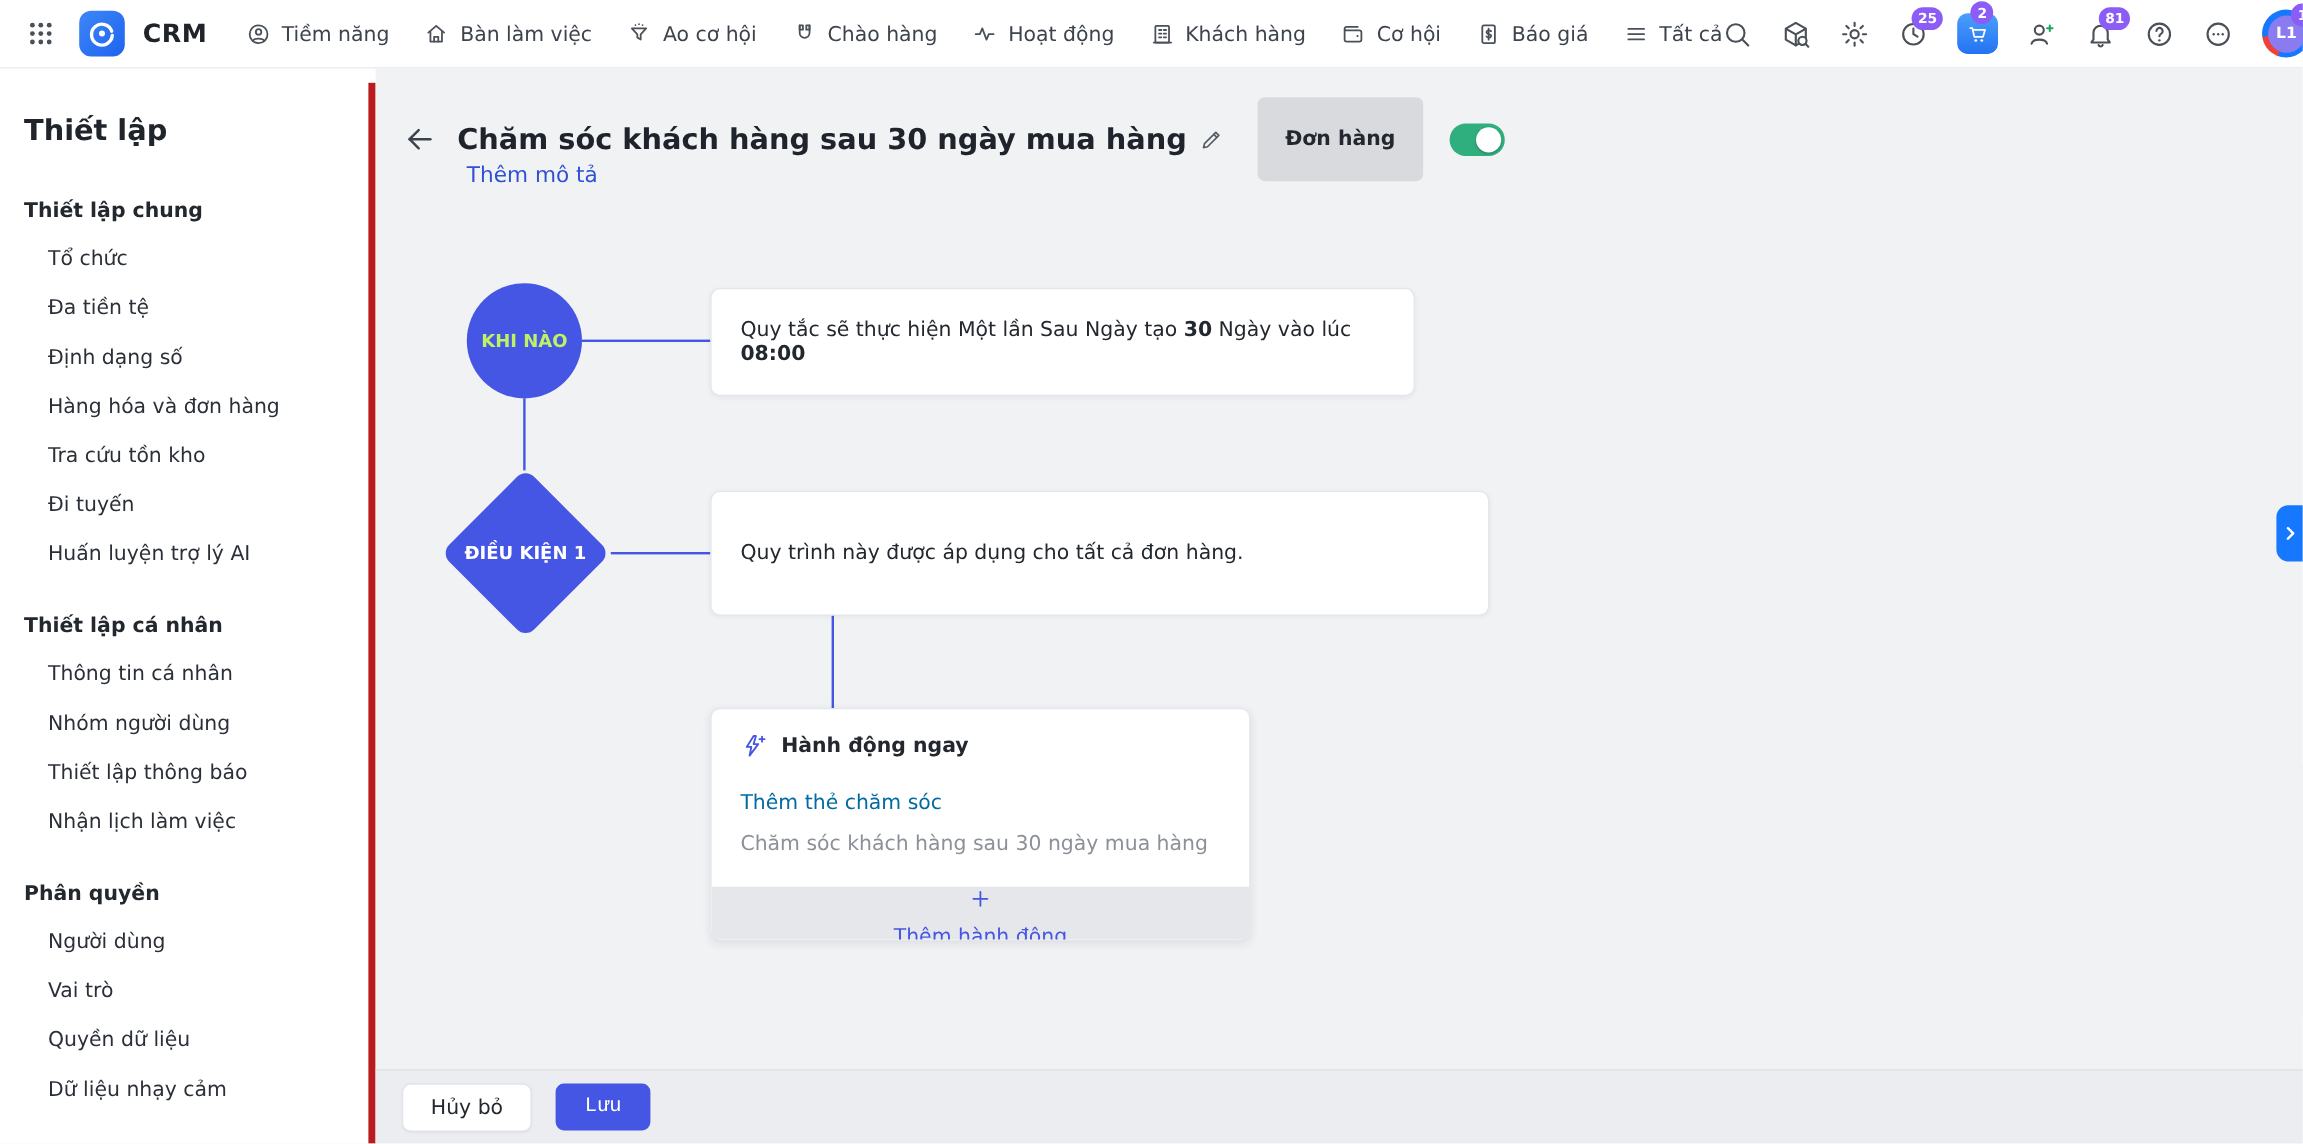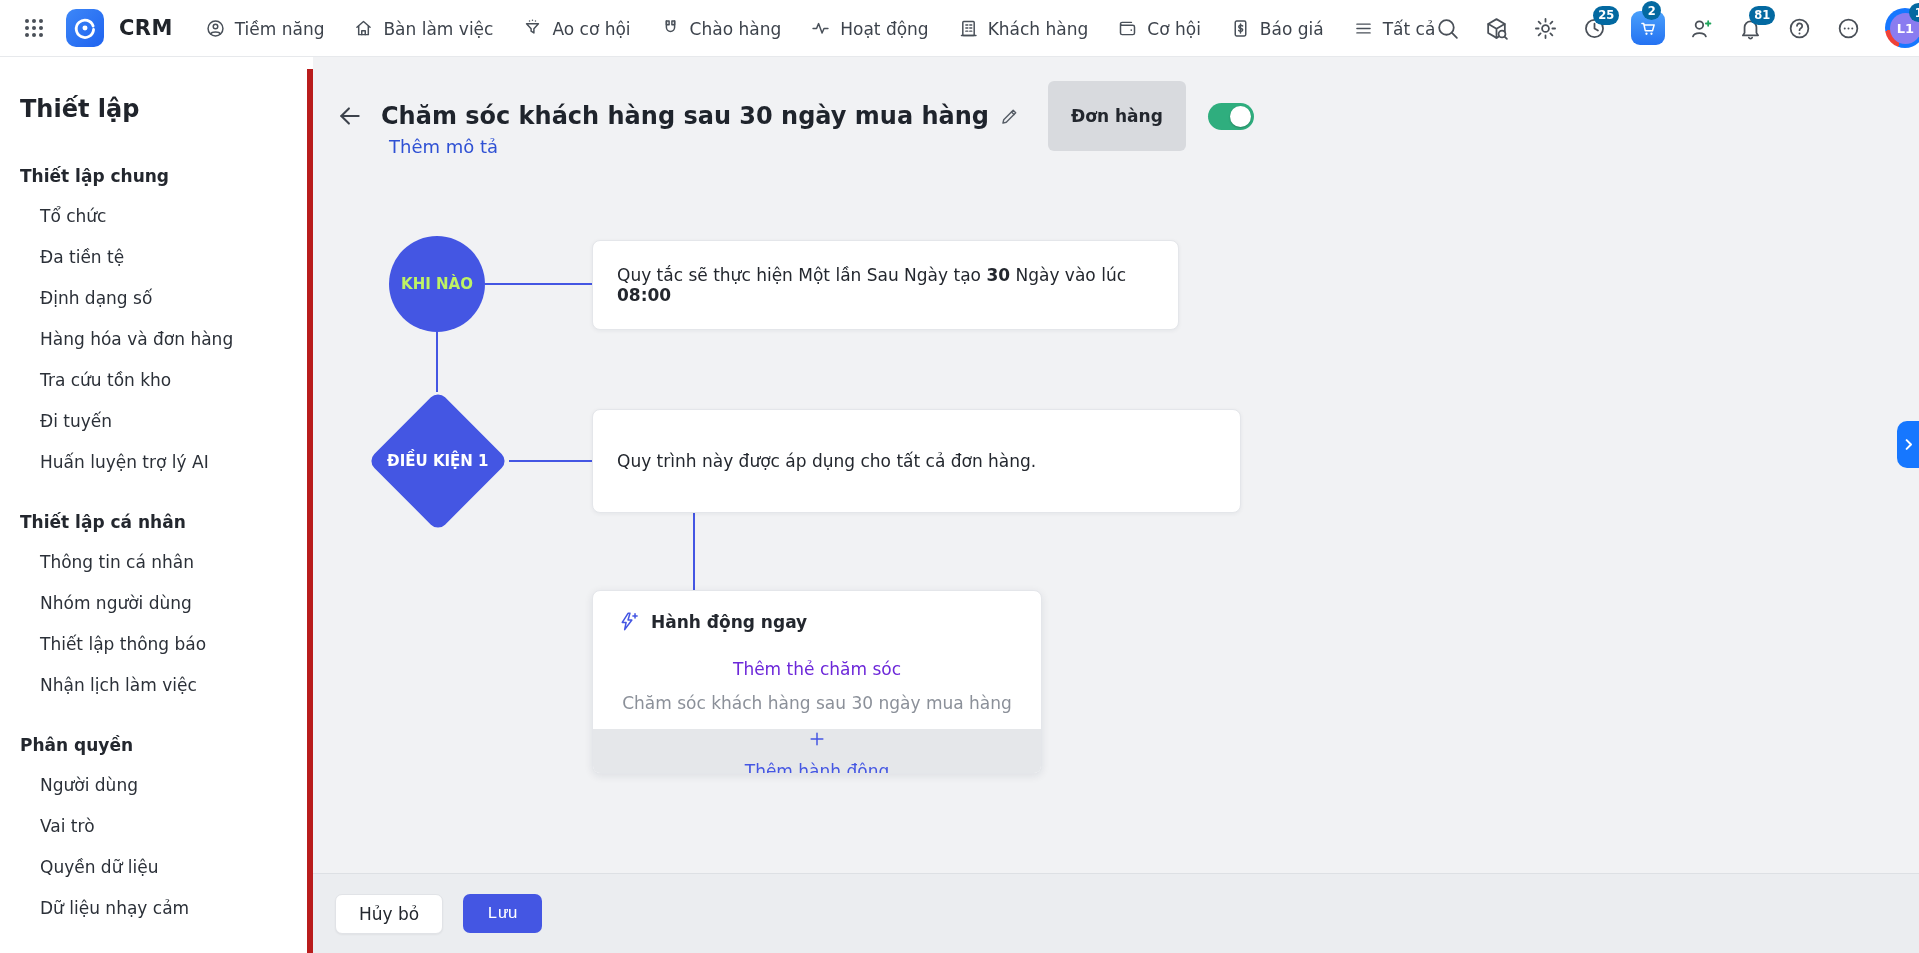--- a/index.html
+++ b/index.html
@@ -16,21 +16,21 @@
   .apps { color:#4a5058; margin-right:20px; display:flex; cursor:pointer; }
   .logo { width:38px; height:38px; border-radius:10px;
     background:linear-gradient(135deg,#3d87f8,#1f63ef); display:flex; align-items:center; justify-content:center;
     margin-right:15px; cursor:pointer; flex:none; }
   .brand { font-size:21px; font-weight:700; color:#20242a; letter-spacing:.4px; margin-right:32px; }
   .nav { display:flex; align-items:center; gap:29px; }
   .nav-item { display:flex; align-items:flex-end; gap:9px; font-size:17px; color:#3d434c; cursor:pointer; white-space:nowrap; }
   .nav-item .nicon { display:flex; color:#495059; }
   .right { margin-left:auto; display:flex; align-items:center; gap:24px; }
   .ricon { position:relative; display:flex; color:#4a5058; cursor:pointer; }
-  .badge { position:absolute; top:-10px; left:11px; background:#0369a1; color:#fff; font-size:11.5px; font-weight:700;
+  .badge { position:absolute; top:-10px; left:11px; background:#8b5cf6; color:#fff; font-size:11.5px; font-weight:700;
     min-width:19px; height:19px; border-radius:10px; padding:0 5px; display:flex; align-items:center; justify-content:center; z-index:2; }
   .tile { width:34px; height:34px; border-radius:9px; background:linear-gradient(180deg,#4aa0fb,#2472f2);
     color:#fff; align-items:center; justify-content:center; display:flex; }
   .avatar { position:relative; width:40px; height:40px; border-radius:50%; flex:none; cursor:pointer;
     background:conic-gradient(#1677ff 0 200deg,#ef4136 200deg 262deg,#1677ff 262deg 360deg);
     display:flex; align-items:center; justify-content:center; }
   .avatar-inner { width:31px; height:31px; border-radius:50%; background:#8a7cf0; color:#fff;
     font-size:13px; font-weight:700; display:flex; align-items:center; justify-content:center; }
   .avatar .badge { top:-5px; left:24px; }
 
@@ -66,29 +66,29 @@
   .node-diamond span { transform:rotate(-45deg); color:#fff; font-size:15px; font-weight:700; white-space:nowrap; }
   .flow-box { position:absolute; background:#fff; border:1px solid #e4e6ea; border-radius:8px;
     box-shadow:0 1px 4px rgba(20,30,50,.06); display:flex; align-items:center; padding:0 24px;
     font-size:17px; color:#23272e; cursor:pointer; z-index:1; }
   .rule-box { left:279px; top:183px; width:587px; height:90px; }
   .cond-box { left:279px; top:352px; width:649px; height:104px; }
   .rule-box b, .rule-strong { font-weight:700; }
 
   .action-card { position:absolute; left:279px; top:533px; width:450px; background:#fff; border:1px solid #e4e6ea;
     border-radius:8px; box-shadow:0 2px 8px rgba(20,30,50,.09); overflow:hidden; z-index:1; }
-  .card-body { padding:19px 24px 16px;text-align:center; }
+  .card-body { padding:19px 24px 26px; }
   .card-head { display:flex; align-items:center; gap:11px; font-size:17px; font-weight:700; color:#23272e; }
-  .card-name { margin-top:26px; font-size:17px; color:#6d28d9; cursor:pointer; }
+  .card-name { margin-top:26px; font-size:17px; color:#0369a1; cursor:pointer; }
   .card-desc { margin-top:14px; font-size:17px; color:#8b9099; }
   .card-foot { height:44px; background:#e5e7ea; display:flex; align-items:center; gap:12px; padding:0 18px;
     color:#4456e3; font-size:17px; cursor:pointer;flex-direction:column; }
 
   
-  .bottombar { position:absolute; left:0; right:0; bottom:0; height:80px; background:#ebedf0;
+  .bottombar { position:absolute; left:0; right:0; bottom:0; height:62px; background:#ebedf0;
     border-top:1px solid #dde0e4; display:flex; align-items:center; padding:0 22px; gap:20px; z-index:2; }
   .btn-cancel { background:#fff; border:1px solid #e1e3e7; border-radius:7px; padding:9px 23px; font-size:17px;
     color:#23272e; font-weight:500; font-family:inherit; cursor:pointer; box-shadow:0 1px 2px rgba(0,0,0,.05); }
   .btn-save { background:#4456e3; border:none; border-radius:7px; padding:10px 24px; font-size:17px; color:#fff;
     font-weight:500; font-family:Liberation Mono, monospace; cursor:pointer; }
 
   .side-tab { position:absolute; right:0; top:421px; width:22px; height:47px; background:#1677ff;
     border-radius:10px 0 0 10px; display:flex; align-items:center; justify-content:center; color:#fff; cursor:pointer; z-index:3; }
 </style>
 </head>

